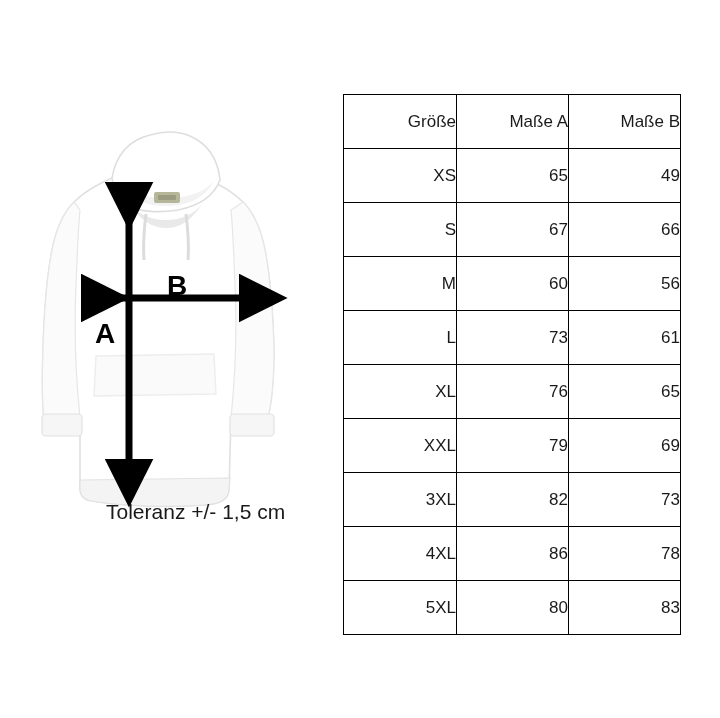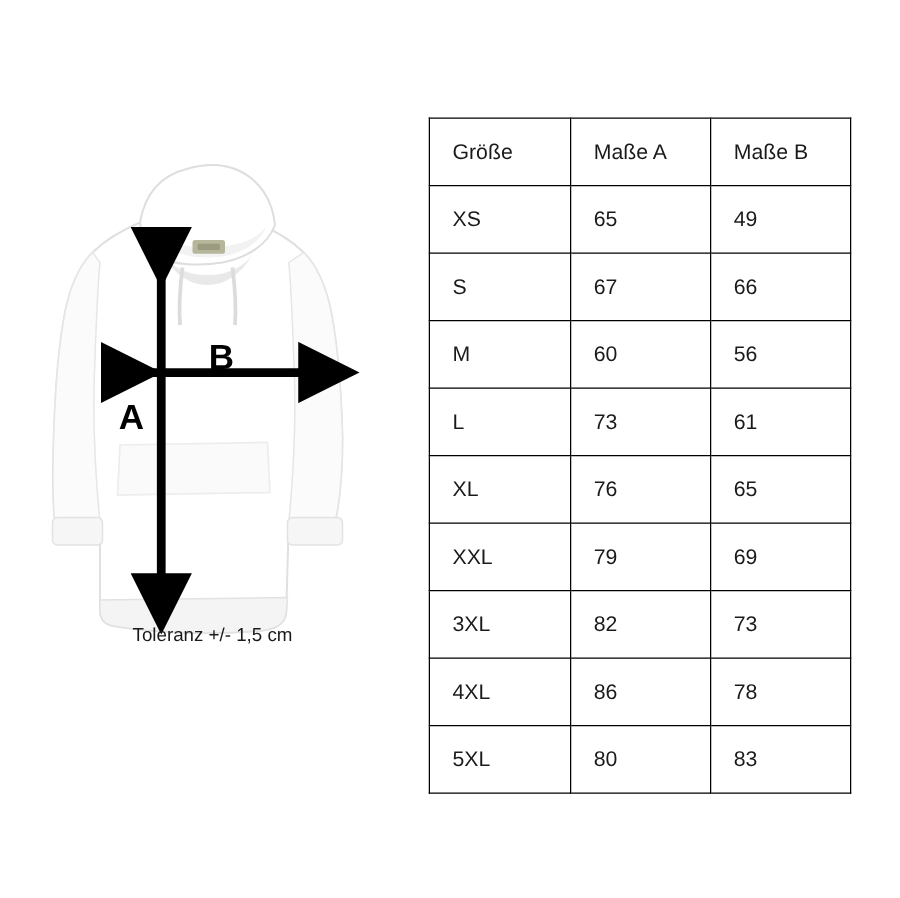--- a/index.html
+++ b/index.html
@@ -60,21 +60,21 @@
     left: 167px;
     top: 270px;
     font-size: 28px;
     font-weight: 700;
     color: #000;
   }
   .tolerance {
     position: absolute;
     left: 106px;
     top: 500px;
-    font-size: 15px;
+    font-size: 21px;
     color: #1a1a1a;
     white-space: nowrap;
   }
 
   
   .size-table-wrap {
     position: absolute;
     left: 343px;
     top: 94px;
     width: 337px;
@@ -82,21 +82,21 @@
   table.size-table {
     border-collapse: collapse;
     width: 337px;
     table-layout: fixed;
   }
   table.size-table th,
   table.size-table td {
     border: 1px solid #000000;
     height: 53px;
     padding: 0 0 0 18px;
-    text-align: left;
+    text-align: right;
     font-size: 17px;
     font-weight: 400;
     color: #1a1a1a;
     vertical-align: middle;
   }
   table.size-table th {
     font-weight: 400;
   }
   table.size-table col.c1 { width: 113px; }
   table.size-table col.c2 { width: 112px; }

